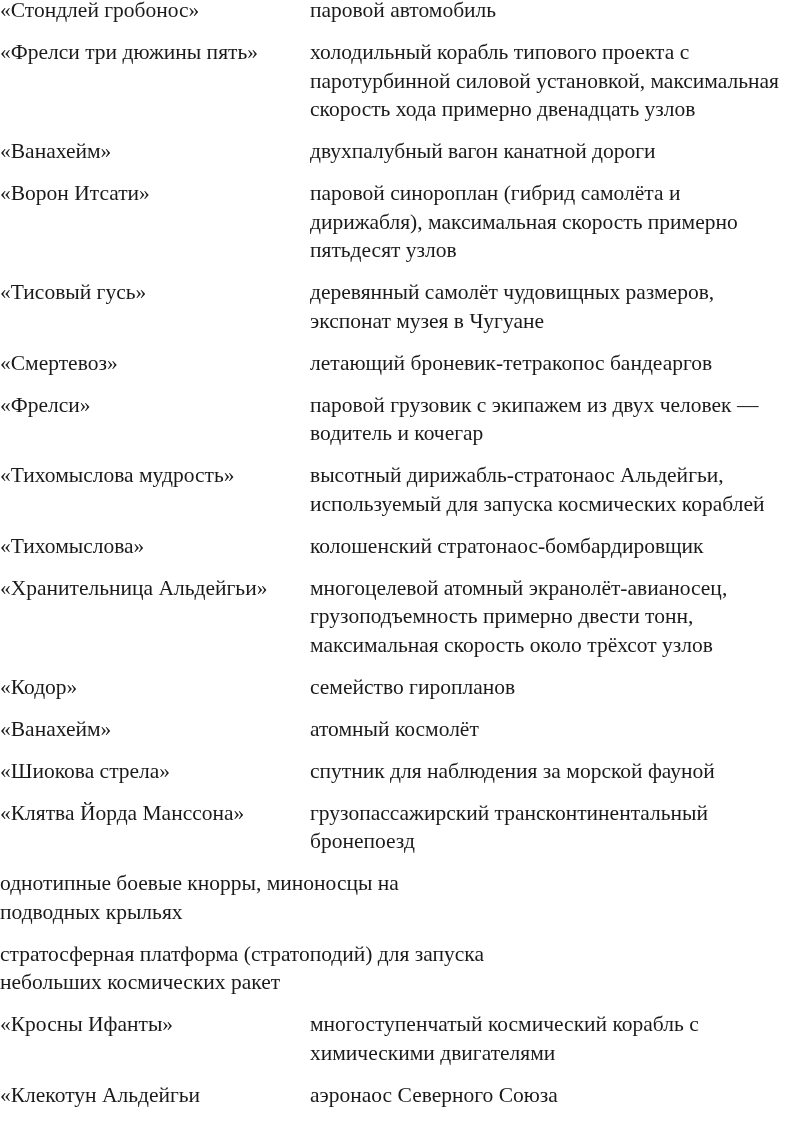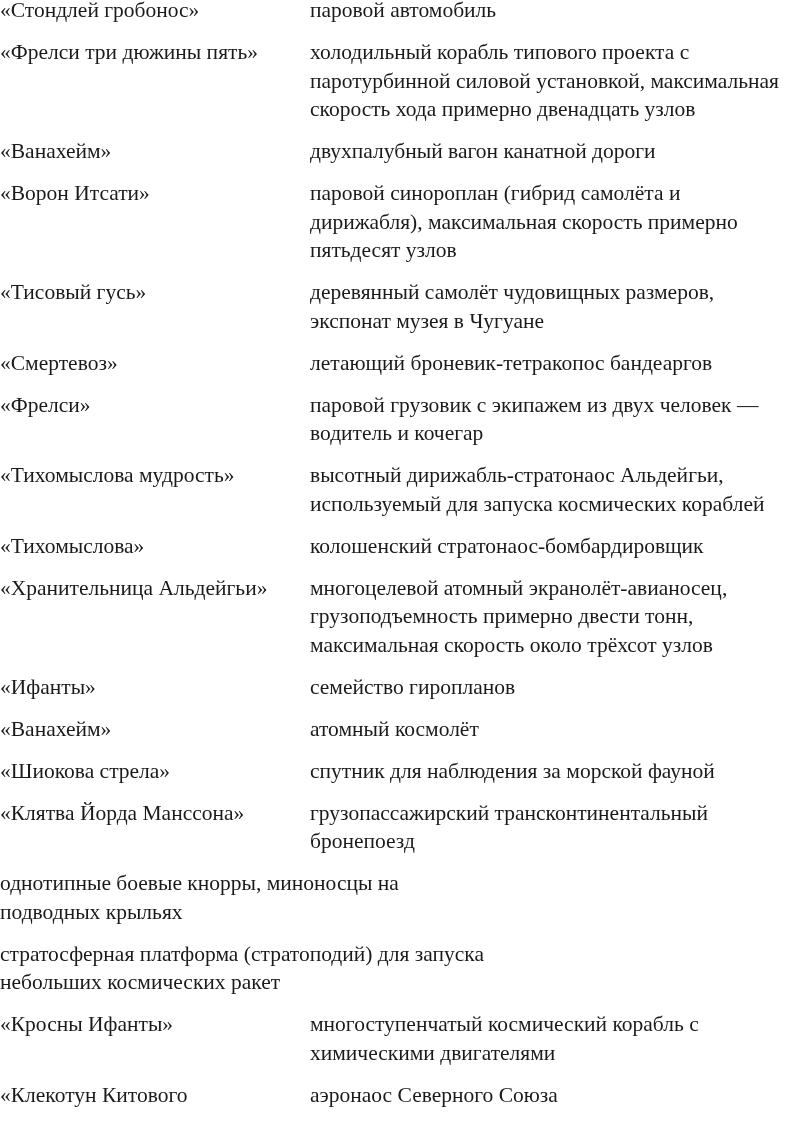--- a/index.html
+++ b/index.html
@@ -77,21 +77,21 @@
   </div>
   <div class="row">
     <div class="term">«Тихомыслова»</div>
     <div class="desc">колошенский стратонаос-бомбардировщик</div>
   </div>
   <div class="row">
     <div class="term">«Хранительница Альдейгьи»</div>
     <div class="desc">многоцелевой атомный экранолёт-авианосец, грузоподъемность примерно двести тонн, максимальная скорость около трёхсот узлов</div>
   </div>
   <div class="row">
-    <div class="term">«Ифанты»</div>
+    <div class="term">«Кодор»</div>
     <div class="desc">семейство гиропланов</div>
   </div>
   <div class="row">
     <div class="term">«Ванахейм»</div>
     <div class="desc">атомный космолёт</div>
   </div>
   <div class="row">
     <div class="term">«Шиокова стрела»</div>
     <div class="desc">спутник для наблюдения за морской фауной</div>
   </div>
@@ -103,16 +103,16 @@
     <div class="desc">однотипные боевые кнорры, миноносцы на подводных крыльях</div>
   </div>
   <div class="row">
     <div class="desc">стратосферная платформа (стратоподий) для запуска небольших космических ракет</div>
   </div>
   <div class="row">
     <div class="term">«Кросны Ифанты»</div>
     <div class="desc">многоступенчатый космический корабль с химическими двигателями</div>
   </div>
   <div class="row">
-    <div class="term">«Клекотун Китового</div>
+    <div class="term">«Клекотун Альдейгьи</div>
     <div class="desc">аэронаос Северного Союза</div>
   </div>
 </div>
 
 </body></html>

